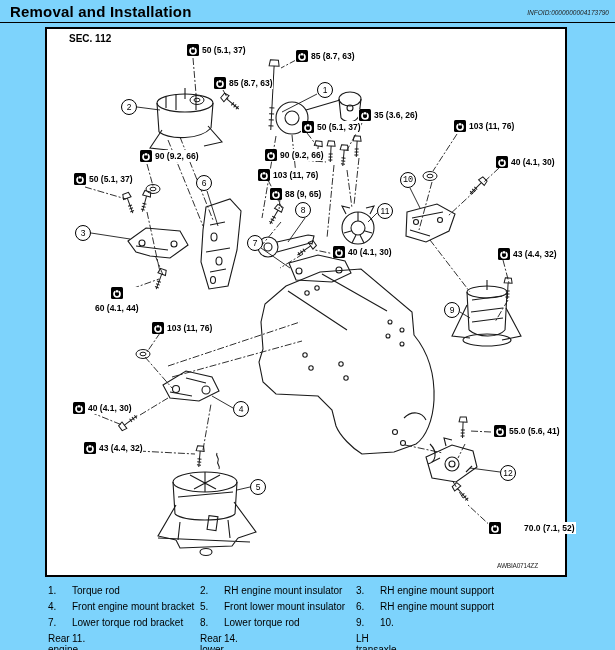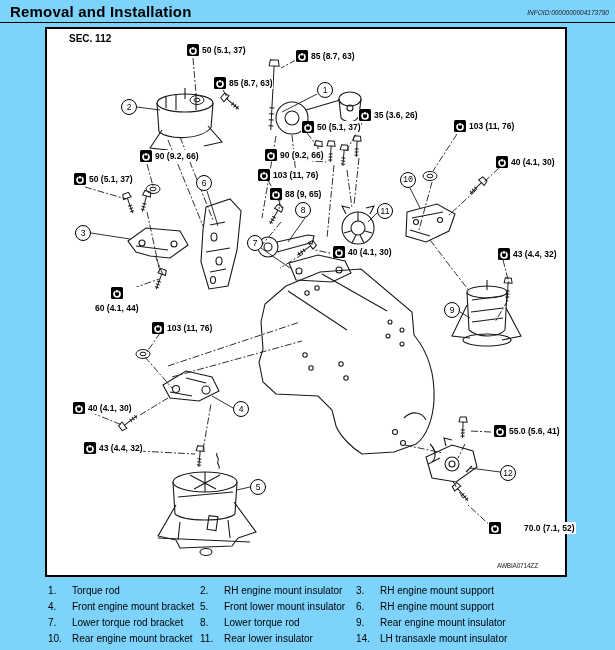--- a/index.html
+++ b/index.html
@@ -424,21 +424,20 @@
       <div class="lab">Front engine mount bracket</div>
       <div class="num">5.</div>
       <div class="lab">Front lower mount insulator</div>
       <div class="num">6.</div>
       <div class="lab">RH engine mount support</div>
       <div class="num">7.</div>
       <div class="lab">Lower torque rod bracket</div>
       <div class="num">8.</div>
       <div class="lab">Lower torque rod</div>
       <div class="num">9.</div>
-      <div class="lab">Rear engine mount insulator</div>
       <div class="num">10.</div>
       <div class="lab">Rear engine mount bracket</div>
       <div class="num">11.</div>
       <div class="lab">Rear lower insulator</div>
       <div class="num">14.</div>
       <div class="lab">LH transaxle mount insulator</div>
     </div>
 </div>
 
 </body></html>

